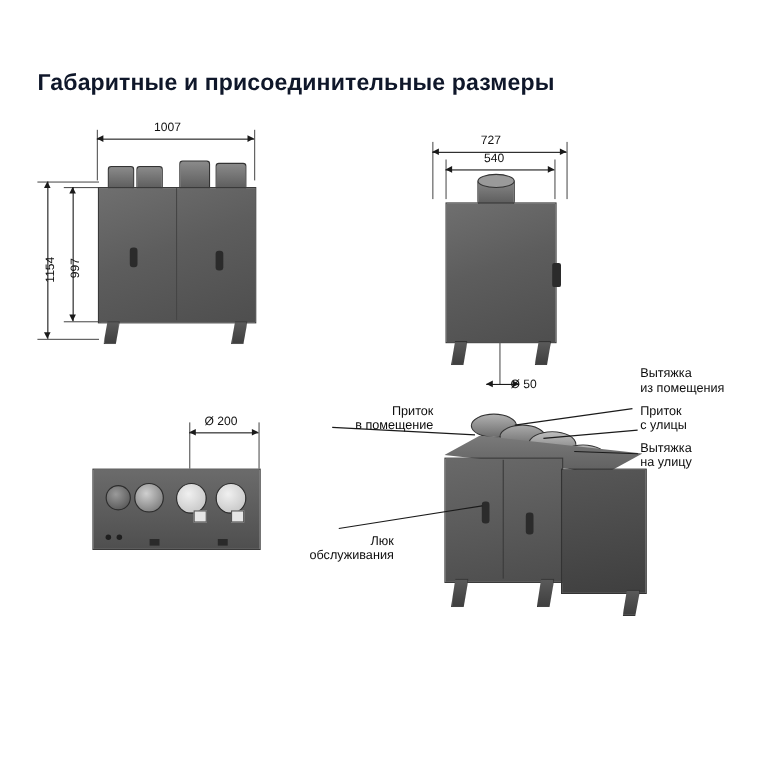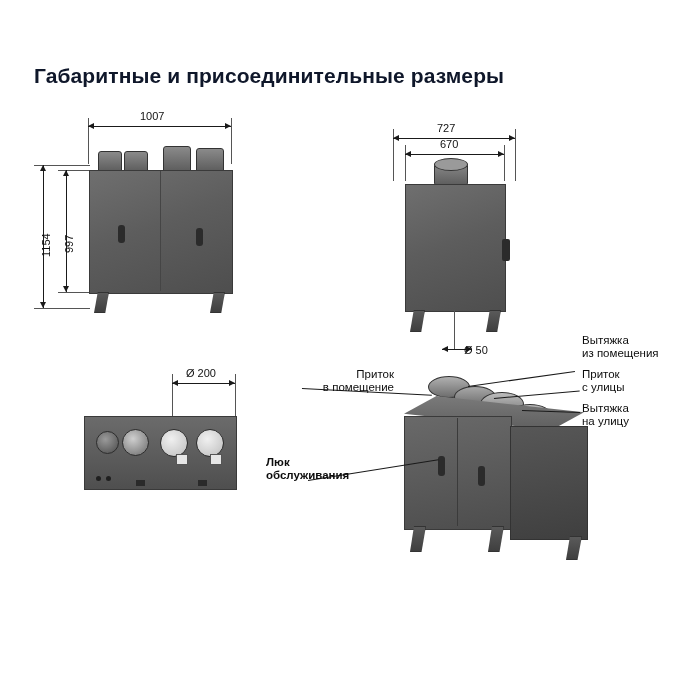--- a/index.html
+++ b/index.html
@@ -187,39 +187,39 @@
     <div class="dimline hline" style="left:63px;top:121px;width:122px;"></div>
     <div class="arrow left" style="left:63px;top:118px;"></div>
     <div class="arrow right" style="left:179px;top:118px;"></div>
     <div class="dimtext" style="left:107px;top:105px;">727</div>
 
     <div class="extline vline" style="left:75px;top:128px;height:36px;"></div>
     <div class="extline vline" style="left:174px;top:128px;height:36px;"></div>
     <div class="dimline hline" style="left:75px;top:137px;width:99px;"></div>
     <div class="arrow left" style="left:75px;top:134px;"></div>
     <div class="arrow right" style="left:168px;top:134px;"></div>
-    <div class="dimtext" style="left:110px;top:121px;">670</div>
+    <div class="dimtext" style="left:110px;top:121px;">540</div>
 
     <div class="port" style="left:104px;top:145px;width:32px;height:23px;border-radius:4px;"></div>
     <div class="port-top" style="left:104px;top:141px;width:32px;height:11px;"></div>
 
     <div class="body" style="left:75px;top:167px;width:99px;height:126px;"></div>
     <div class="handle" style="left:172px;top:222px;width:8px;height:22px;border-radius:2px;"></div>
 
     <div class="leg" style="left:80px;top:293px;width:13px;height:20px;clip-path:polygon(25% 0,100% 0,75% 100%,0 100%);"></div>
     <div class="leg" style="left:156px;top:293px;width:13px;height:20px;clip-path:polygon(25% 0,100% 0,75% 100%,0 100%);"></div>
 
     <div class="extline vline" style="left:124px;top:293px;height:40px;"></div>
     <div class="dimline hline" style="left:112px;top:332px;width:30px;"></div>
     <div class="arrow left" style="left:112px;top:329px;"></div>
     <div class="arrow right" style="left:136px;top:329px;"></div>
     <div class="dimtext" style="left:134px;top:327px;">Ø 50</div>
   </div>
 
-  <div class="abs" style="left:0;top:330px;width:300px;height:220px;padding-left:12px;">
+  <div class="abs" style="left:0;top:340px;width:300px;height:220px;padding-left:12px;">
 
     <div class="extline vline" style="left:172px;top:44px;height:42px;"></div>
     <div class="extline vline" style="left:235px;top:44px;height:42px;"></div>
     <div class="dimline hline" style="left:172px;top:53px;width:63px;"></div>
     <div class="arrow left" style="left:172px;top:50px;"></div>
     <div class="arrow right" style="left:229px;top:50px;"></div>
     <div class="dimtext" style="left:186px;top:37px;">Ø 200</div>
 
     <div class="body" style="left:84px;top:86px;width:151px;height:72px;background:linear-gradient(180deg,#6b6b6b,#4f4f4f);"></div>
 
@@ -263,18 +263,18 @@
     <div class="leader" style="left:-22px;top:140px;width:132px;transform:rotate(-9deg);"></div>
 
     <div class="label" style="left:252px;top:-6px;">Вытяжка
 из помещения</div>
     <div class="label" style="left:252px;top:28px;">Приток
 с улицы</div>
     <div class="label" style="left:252px;top:62px;">Вытяжка
 на улицу</div>
     <div class="label" style="left:-36px;top:28px;text-align:right;width:100px;">Приток
 в помещение</div>
-    <div class="label" style="left:-64px;top:116px;text-align:left;width:92px;font-weight:bold;">Люк
+    <div class="label" style="left:-64px;top:146px;text-align:right;width:92px;">Люк
 обслуживания</div>
   </div>
 
 
 </div>
 
 </body></html>

